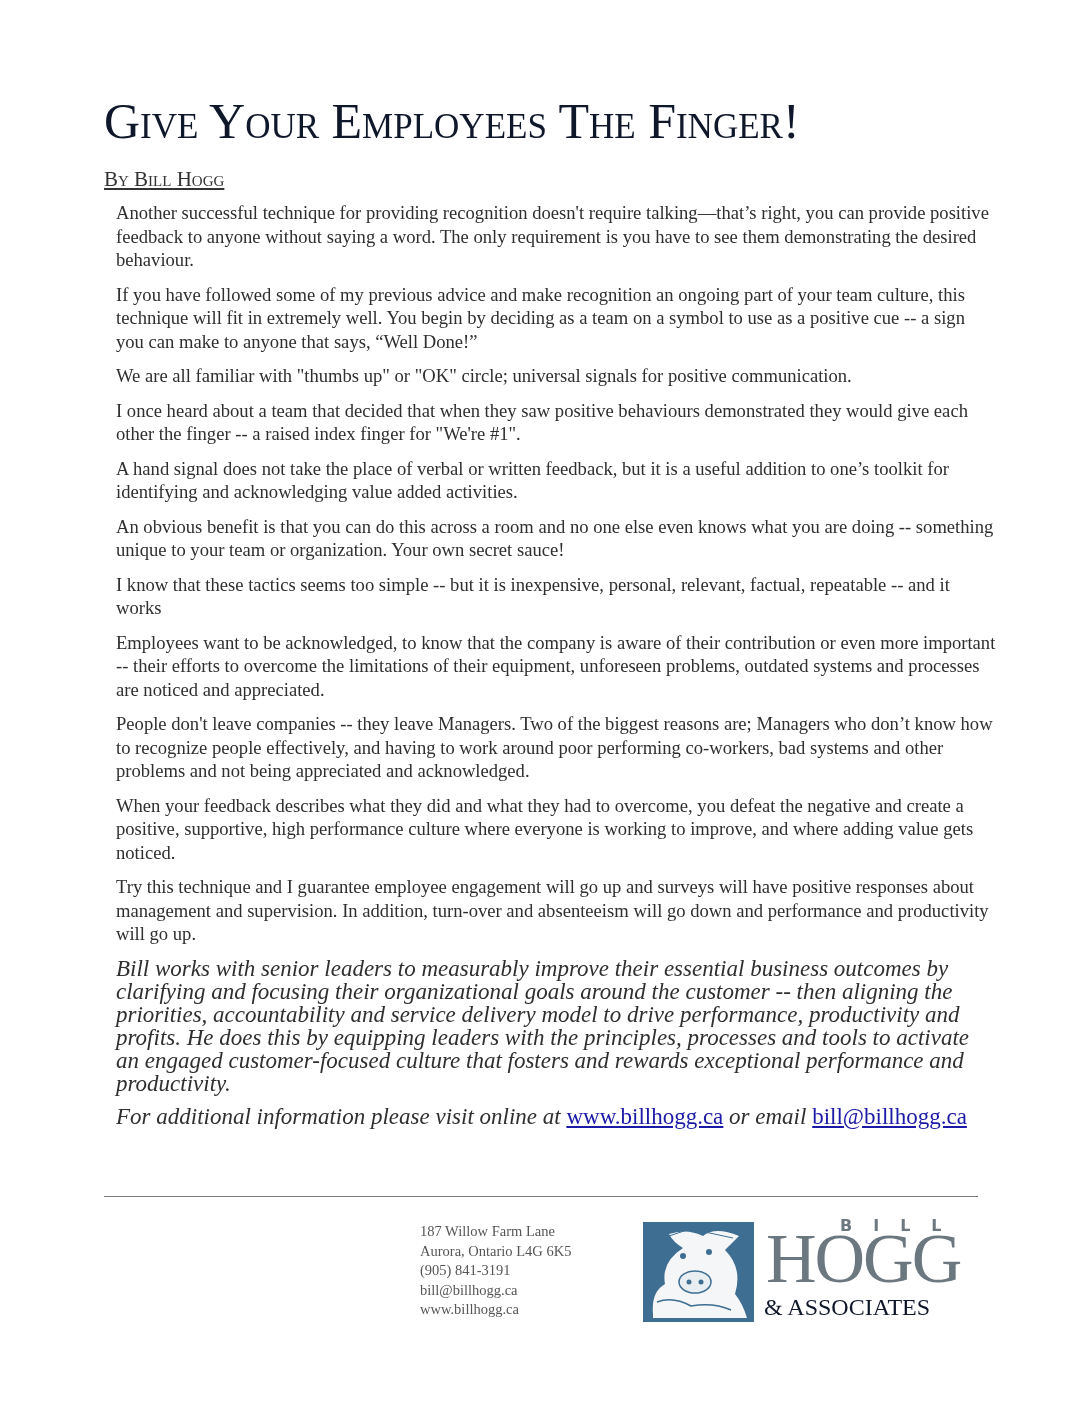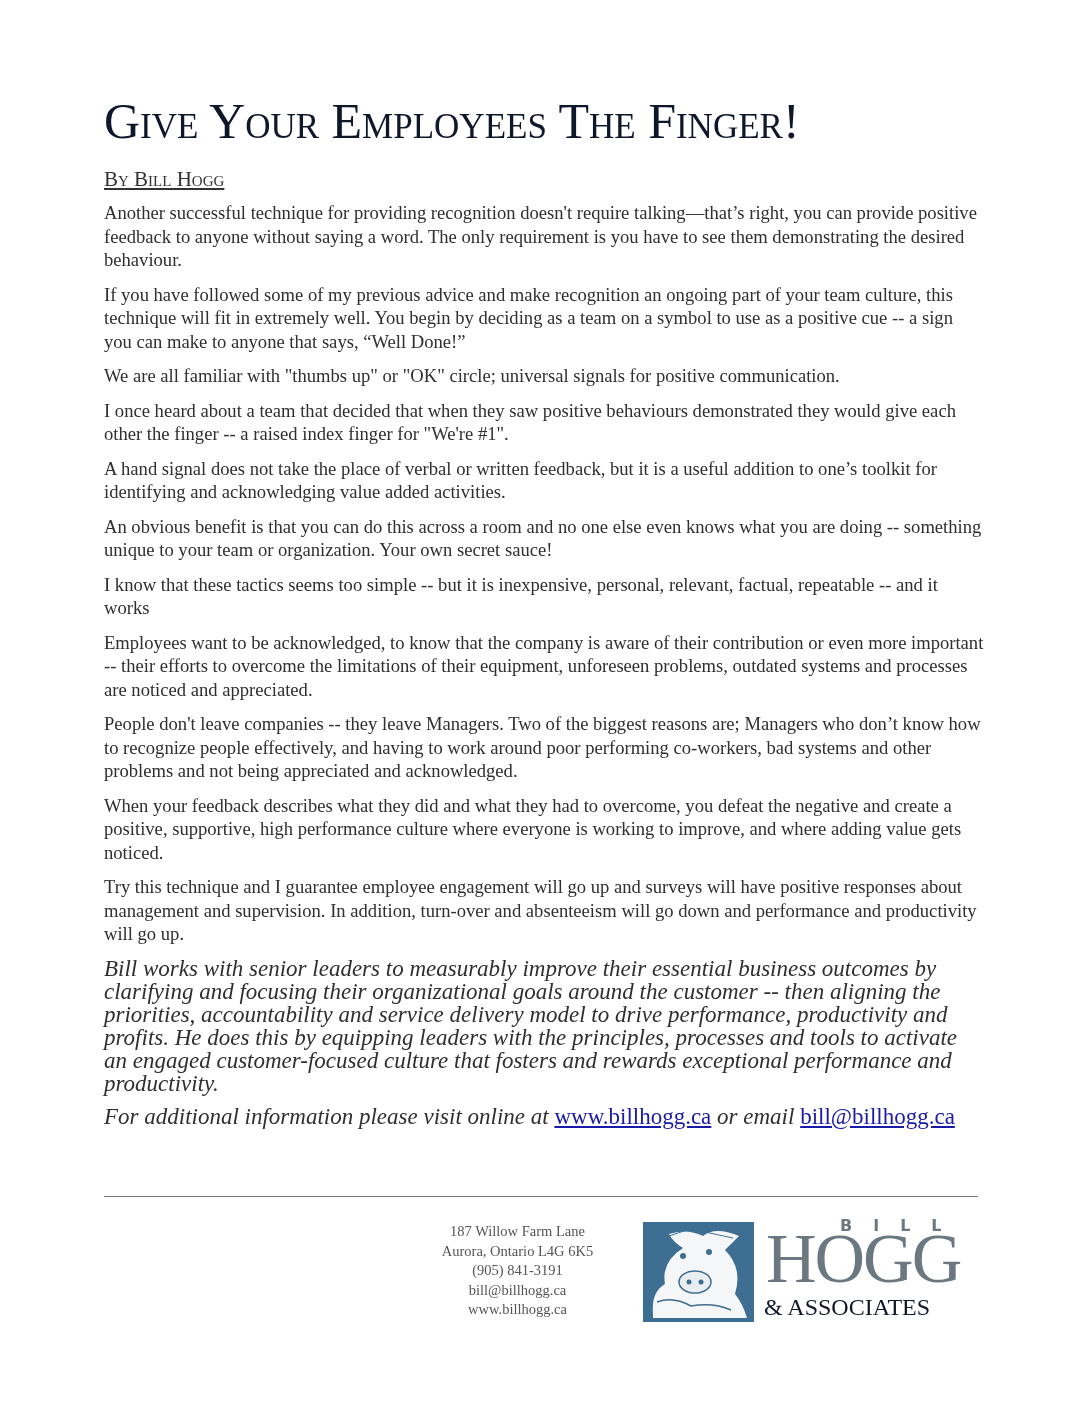--- a/index.html
+++ b/index.html
@@ -4,26 +4,26 @@
 <style>
   html, body { margin: 0; padding: 0; background: #ffffff; }
   body { width: 1088px; height: 1408px; position: relative; overflow: hidden;
          font-family: "Liberation Serif", "DejaVu Serif", serif; color: #2b2b2b; }
   .page { position: absolute; left: 104px; top: 0; width: 876px; }
   .title { position: absolute; top: 96px; left: 0; width: 880px; margin: 0;
            font-size: 50px; font-weight: normal; color: #0f172a; letter-spacing: 0px;
            font-variant: small-caps; line-height: 1; white-space: nowrap; }
   .byline { position: absolute; top: 167px; left: 0; font-size: 21px;
             font-variant: small-caps; color: #333; margin: 0; text-decoration: underline; }
-  .body { position: absolute; top: 201px; left: 0; width: 880px; }
+  .body { position: absolute; top: 201px; left: 12px; width: 880px; }
   .body p { margin: 0 0 11px 0; font-size: 18.6px; line-height: 23.5px; color: #2f2f2f; }
   .body p.italic { font-style: italic; font-size: 23px; line-height: 23px; margin-bottom: 10px; }
   .body a { color: #1a1aa6; text-decoration: underline; font-style: normal; }
   .footer-line { position: absolute; top: 1196px; left: 104px; width: 874px; height: 1px; background: #7a7a7a; }
-  .address { position: absolute; top: 1222px; left: 420px; width: 195px; text-align: center;
+  .address { position: absolute; top: 1222px; left: 420px; width: 195px; text-align: left;
              font-size: 14.5px; line-height: 19.5px; color: #555; }
   .logo-box { position: absolute; top: 1222px; left: 643px; width: 111px; height: 100px;
               background: #3e6e91; overflow: hidden; }
   .logo-word { position: absolute; left: 762px; top: 1212px; width: 210px; color: #6c7880; }
   .logo-bill { position: absolute; top: 4px; left: 78px; font-family: "DejaVu Sans", sans-serif;
                font-weight: bold; font-size: 16px; letter-spacing: 21px; color: #6c7880; }
   .logo-hogg { position: absolute; top: 12px; left: 4px; font-size: 70px; line-height: 1; color: #6c7880; letter-spacing: -2px; }
   .logo-assoc { position: absolute; top: 82px; left: 2px; font-size: 24px; color: #0f172a; white-space: nowrap; }
 </style>
 </head>

